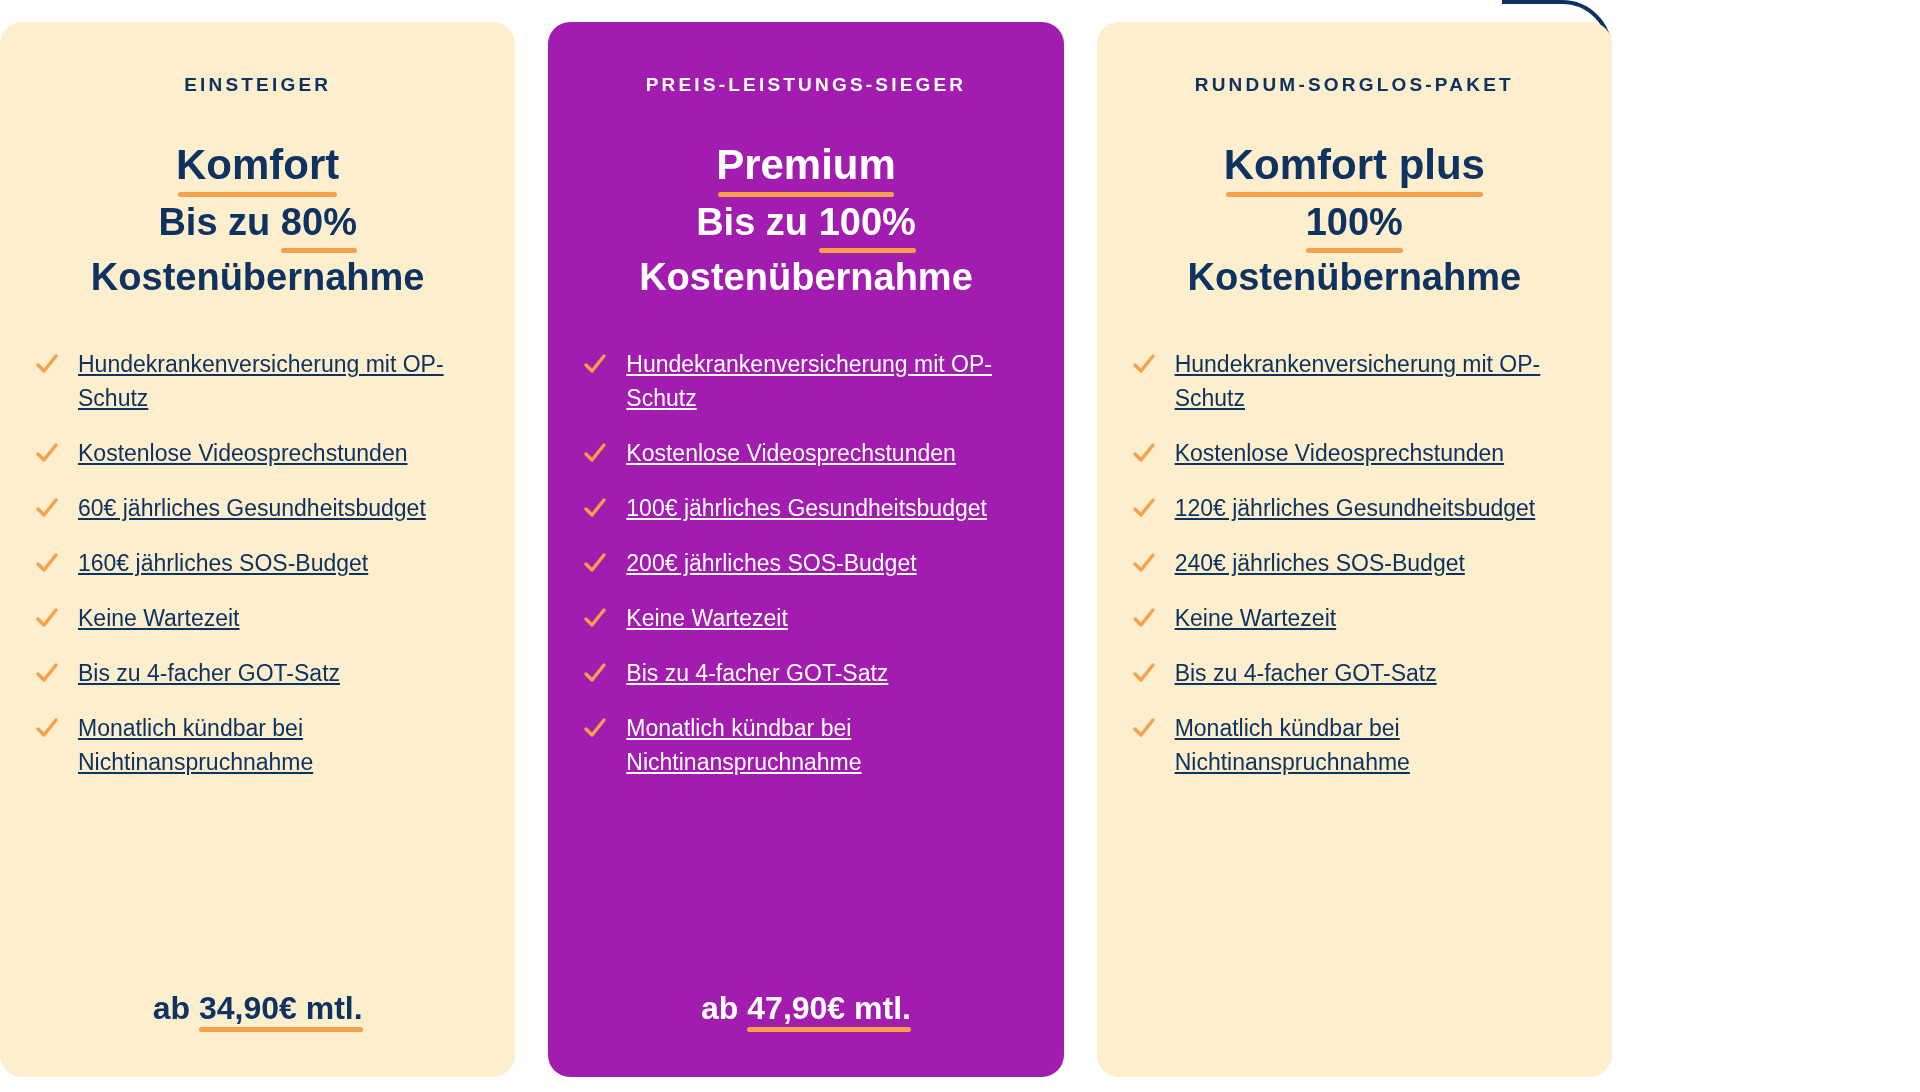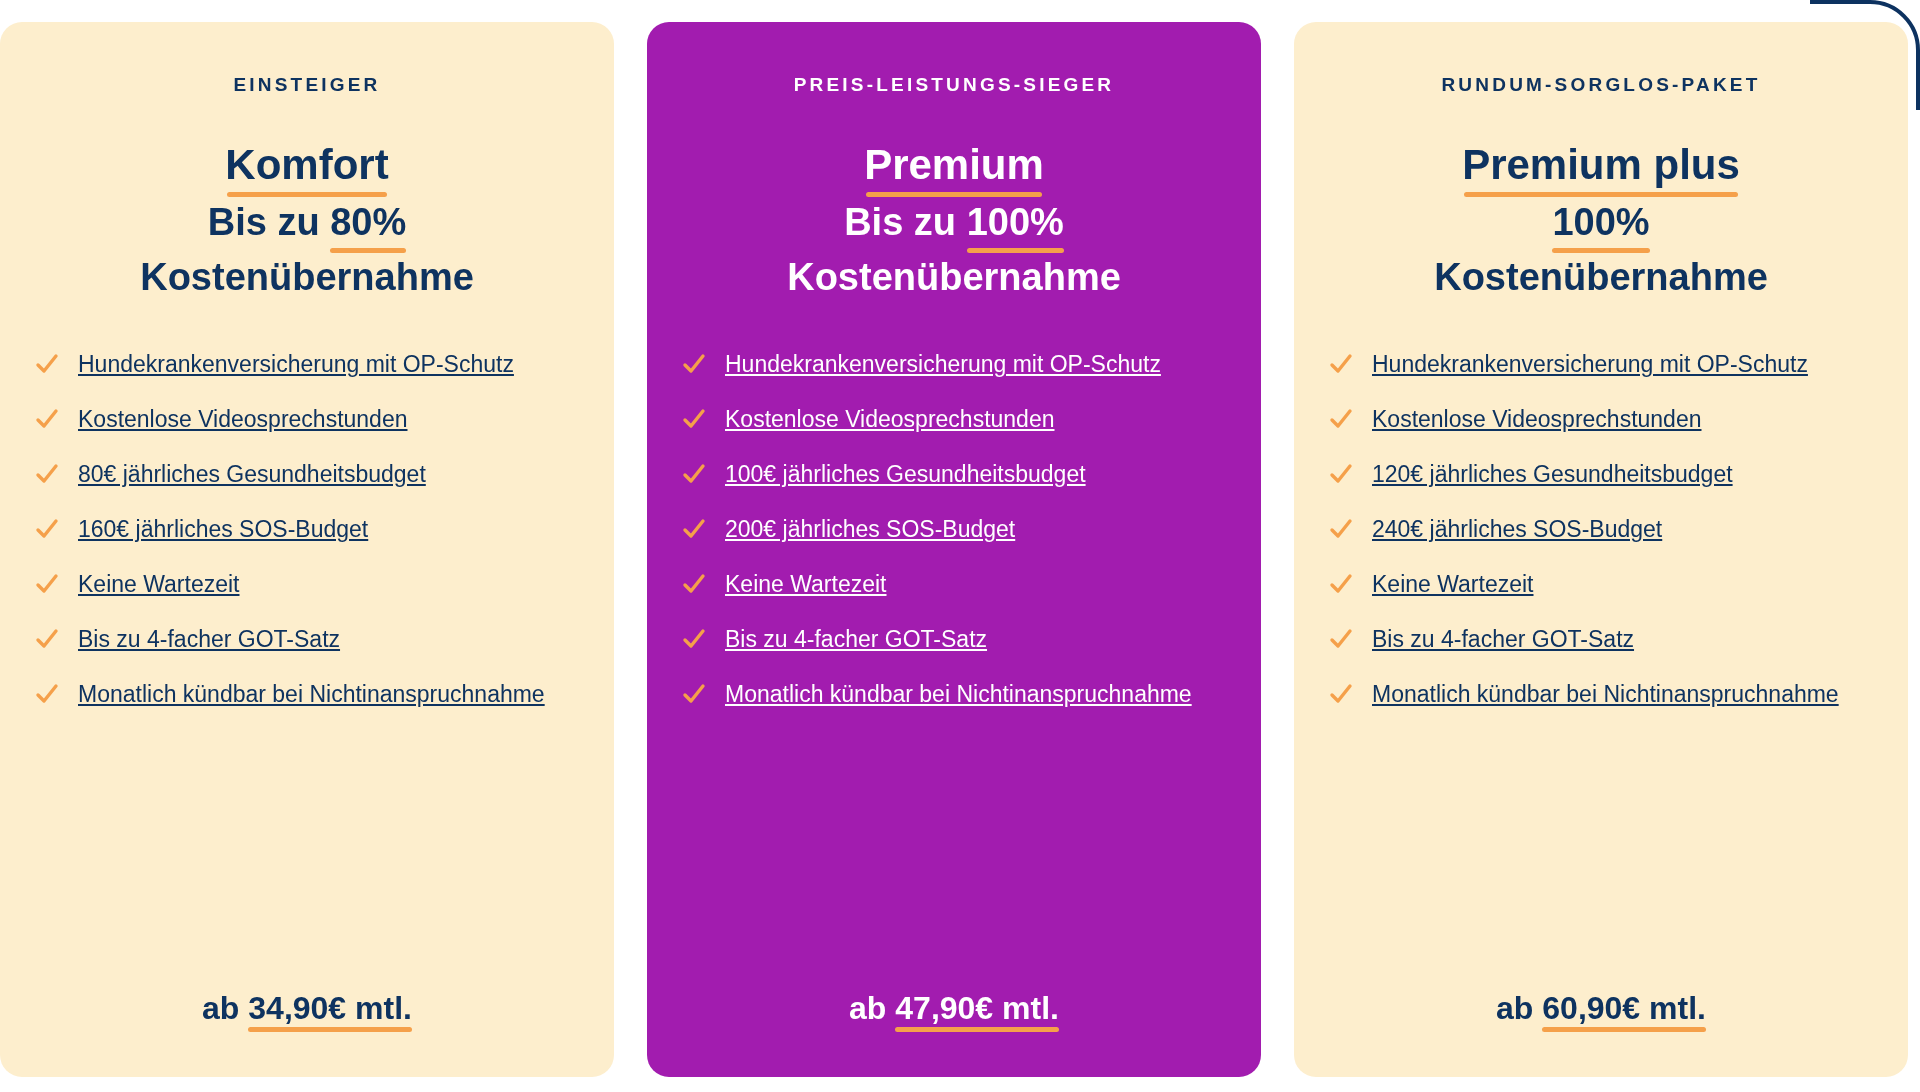--- a/index.html
+++ b/index.html
@@ -4,21 +4,21 @@
 <style>
   * { box-sizing: border-box; margin: 0; padding: 0; }
   html, body {
     width: 1920px;
     height: 1092px;
     background: #ffffff;
     font-family: "Liberation Sans", sans-serif;
   }
   #pricing-root {
     position: relative;
-    width: 1920px;
+    width: 1612px;
     height: 1092px;
     display: flex;
     align-items: flex-start;
     justify-content: flex-start;
     gap: 33px;
     padding: 22px 0 22px 0;
   }
   .corner-bracket {
     position: absolute;
     top: 0;
@@ -184,21 +184,21 @@
       <li class="feature">
         <svg class="check-icon" viewBox="0 0 26 26">
             <path d="M4 14 L10 20 L22 5" fill="none" stroke="#f5a04a" stroke-width="3.4" stroke-linecap="round" stroke-linejoin="round"></path>
           </svg>
         <span class="feature-text">Kostenlose Videosprechstunden</span>
       </li>
       <li class="feature">
         <svg class="check-icon" viewBox="0 0 26 26">
             <path d="M4 14 L10 20 L22 5" fill="none" stroke="#f5a04a" stroke-width="3.4" stroke-linecap="round" stroke-linejoin="round"></path>
           </svg>
-        <span class="feature-text">80€ jährliches Gesundheitsbudget</span>
+        <span class="feature-text">60€ jährliches Gesundheitsbudget</span>
       </li>
       <li class="feature">
         <svg class="check-icon" viewBox="0 0 26 26">
             <path d="M4 14 L10 20 L22 5" fill="none" stroke="#f5a04a" stroke-width="3.4" stroke-linecap="round" stroke-linejoin="round"></path>
           </svg>
         <span class="feature-text">160€ jährliches SOS-Budget</span>
       </li>
       <li class="feature">
         <svg class="check-icon" viewBox="0 0 26 26">
             <path d="M4 14 L10 20 L22 5" fill="none" stroke="#f5a04a" stroke-width="3.4" stroke-linecap="round" stroke-linejoin="round"></path>
@@ -277,21 +277,21 @@
       </li>
     </ul>
     <div class="plan-price-wrap">
       <span class="plan-price"><span>ab </span><span class="price-underline">47,90€ mtl.</span></span>
     </div>
   </div>
 
   <div class="plan-card light">
     <div class="plan-eyebrow">RUNDUM-SORGLOS-PAKET</div>
     <div class="plan-name-wrap">
-      <span class="plan-name">Premium plus</span>
+      <span class="plan-name">Komfort plus</span>
     </div>
     <div class="plan-coverage">
       <span></span><span class="pct">100%</span><br>
       <span>Kostenübernahme</span>
     </div>
     <ul class="features">
       <li class="feature">
         <svg class="check-icon" viewBox="0 0 26 26">
             <path d="M4 14 L10 20 L22 5" fill="none" stroke="#f5a04a" stroke-width="3.4" stroke-linecap="round" stroke-linejoin="round"></path>
           </svg>
@@ -327,18 +327,15 @@
           </svg>
         <span class="feature-text">Bis zu 4-facher GOT-Satz</span>
       </li>
       <li class="feature">
         <svg class="check-icon" viewBox="0 0 26 26">
             <path d="M4 14 L10 20 L22 5" fill="none" stroke="#f5a04a" stroke-width="3.4" stroke-linecap="round" stroke-linejoin="round"></path>
           </svg>
         <span class="feature-text">Monatlich kündbar bei Nichtinanspruchnahme</span>
       </li>
     </ul>
-    <div class="plan-price-wrap">
-      <span class="plan-price"><span>ab </span><span class="price-underline">60,90€ mtl.</span></span>
-    </div>
   </div>
 
 </div>
 
 </body></html>

